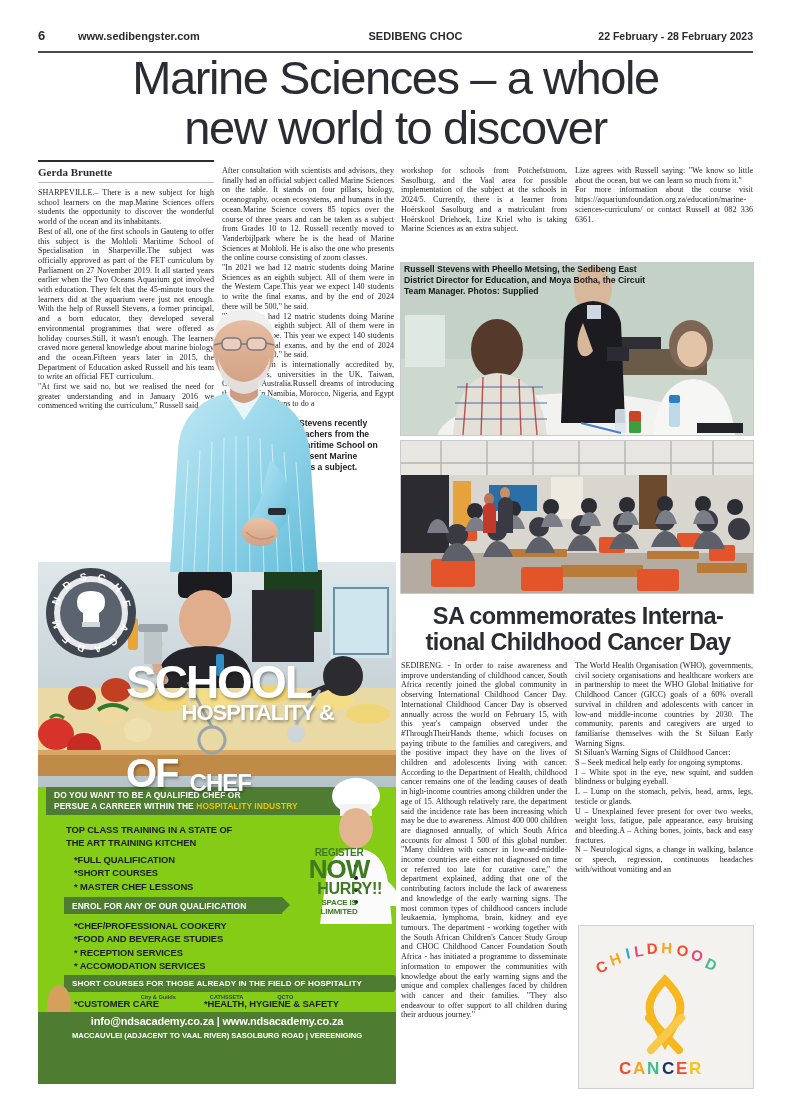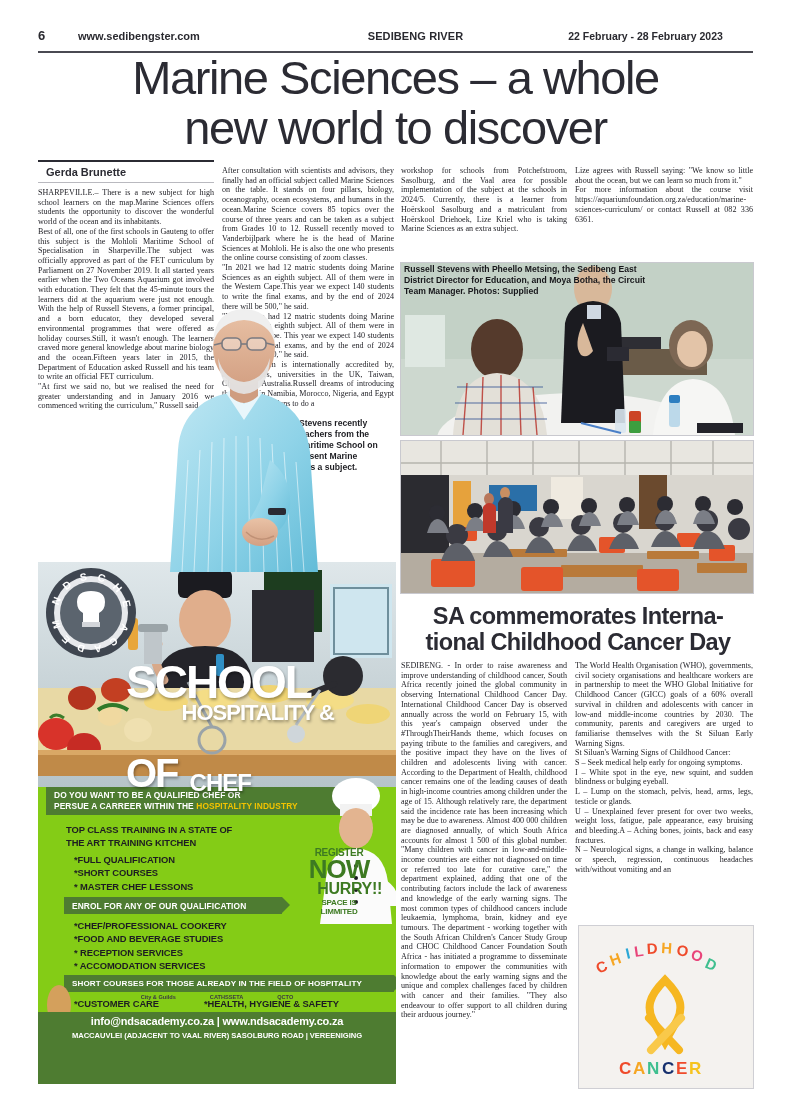--- a/index.html
+++ b/index.html
@@ -5,33 +5,33 @@
   html,body{margin:0;padding:0;background:#ffffff;}
   body{width:786px;height:1113px;position:relative;font-family:"Liberation Serif",serif;color:#1b1b1f;overflow:hidden;}
   .page{position:absolute;left:0;top:0;width:786px;height:1113px;background:#fff;}
 
   
   .masthead{position:absolute;left:38px;top:28px;width:715px;height:22px;}
   .mh-row{display:flex;align-items:baseline;width:100%;font-family:"Liberation Sans",sans-serif;font-weight:bold;}
   .mh-page{font-size:13px;color:#2a2a30;width:40px;}
   .mh-url{font-size:11px;color:#2a2a30;width:215px;text-align:left;}
   .mh-name{font-size:11px;color:#2a2a30;flex:1;text-align:center;letter-spacing:.1px;}
-  .mh-date{font-size:10.5px;color:#2a2a30;width:215px;text-align:center;}
+  .mh-date{font-size:10.5px;color:#2a2a30;width:215px;text-align:right;}
   .mh-rule{position:absolute;left:38px;top:51px;width:715px;height:2px;background:#4a4a52;}
 
   
   .headline{position:absolute;left:38px;top:53px;width:715px;text-align:center;
     font-family:"Liberation Sans",sans-serif;font-weight:normal;font-size:47px;line-height:50px;
     letter-spacing:-1.4px;color:#2b2b33;}
 
   
   .byline-wrap{position:absolute;left:38px;top:160px;width:176px;}
   .byline-rule-top{height:1.5px;background:#2b2b33;width:100%;}
-  .byline{font-family:Liberation Sans, sans-serif;font-weight:bold;font-size:11px;
-    color:#2b2b33;padding:4px 0 4px 0;margin-left:8px;}
+  .byline{font-family:Liberation Serif, serif;font-weight:bold;font-size:11px;
+    color:#2b2b33;padding:4px 0 4px 0;}
   .byline-rule-bot{height:1px;background:#b9b9bf;width:100%;}
 
   
   .col{position:absolute;font-size:8.1px;line-height:9.7px;text-align:justify;color:#24242a;
        font-family:"Liberation Serif",serif;}
   .col p{margin:0;}
   .c1{left:38px;top:188px;width:176px;}
   .c2{left:222px;top:166px;width:172px;}
   .c3{left:401px;top:166px;width:166px;}
   .c4{left:575px;top:166px;width:178px;}
@@ -107,21 +107,21 @@
 </style>
 </head>
 <body>
 
 <div class="page">
 
   <div class="masthead">
     <div class="mh-row">
       <span class="mh-page">6</span>
       <span class="mh-url">www.sedibengster.com</span>
-      <span class="mh-name">SEDIBENG RIVER</span>
+      <span class="mh-name">SEDIBENG CHOC</span>
       <span class="mh-date">22 February - 28 February 2023</span>
     </div>
   </div>
   <div class="mh-rule"></div>
 
   <div class="headline">
     <div>Marine Sciences – a whole</div>
     <div>new world to discover</div>
   </div>
 

